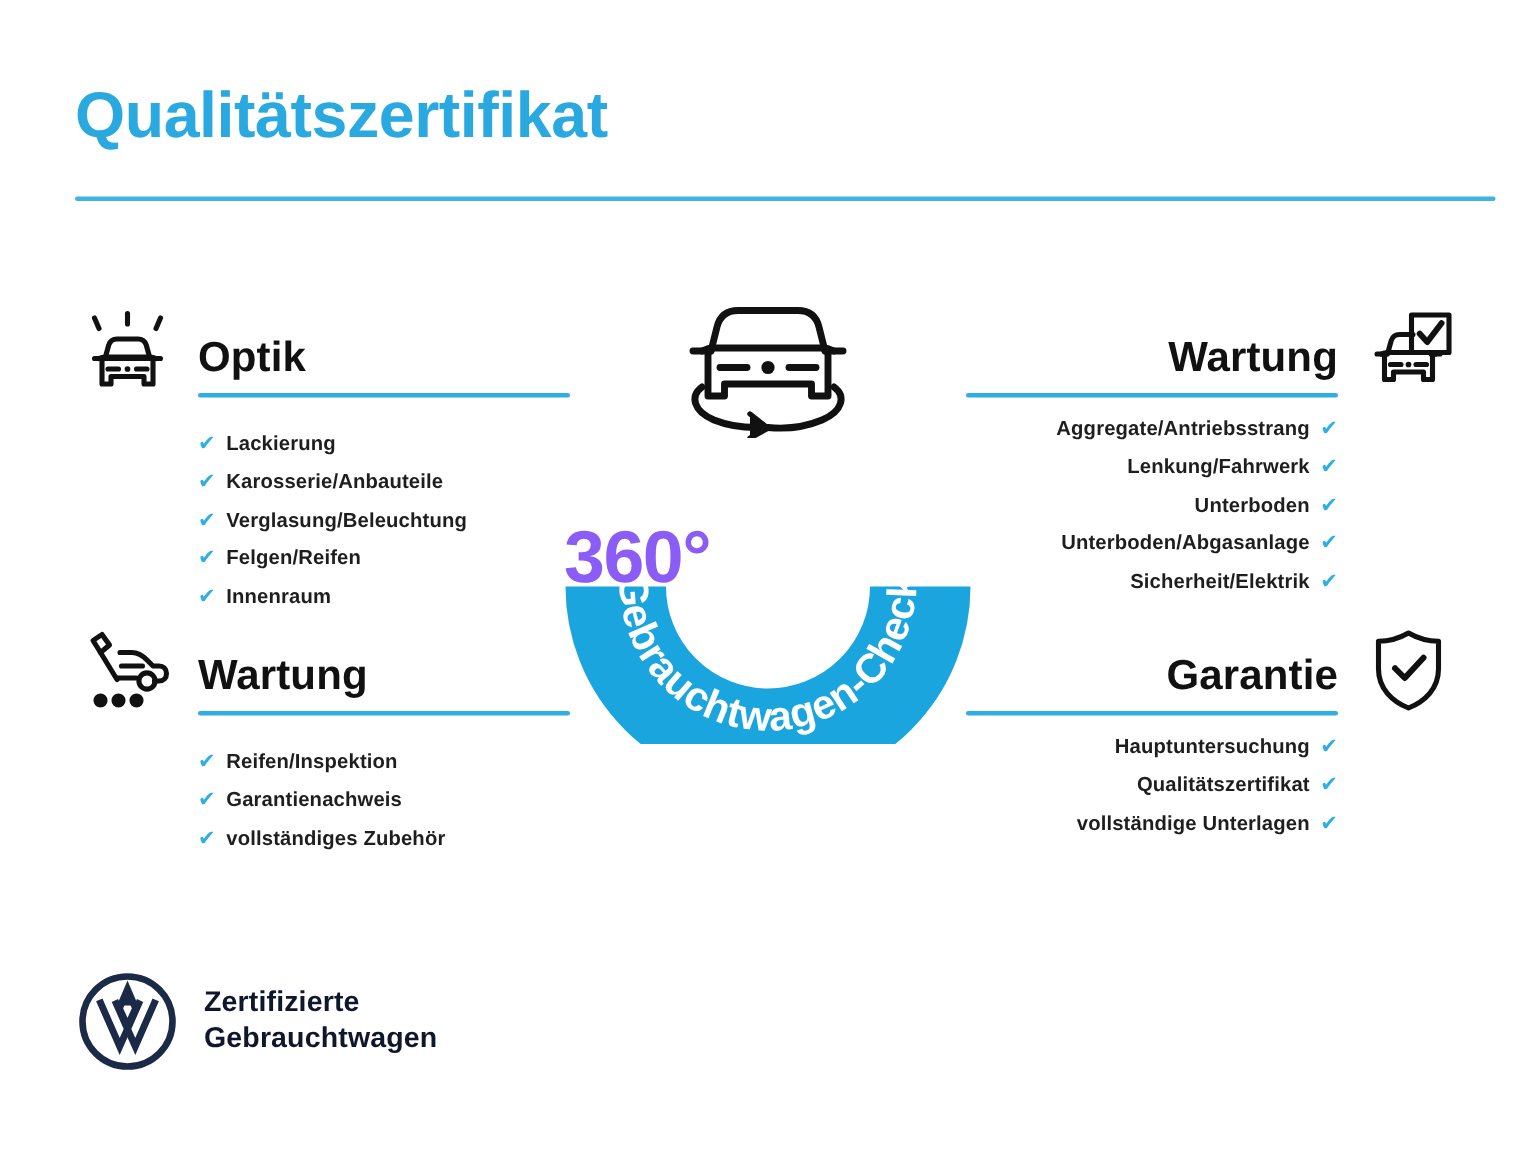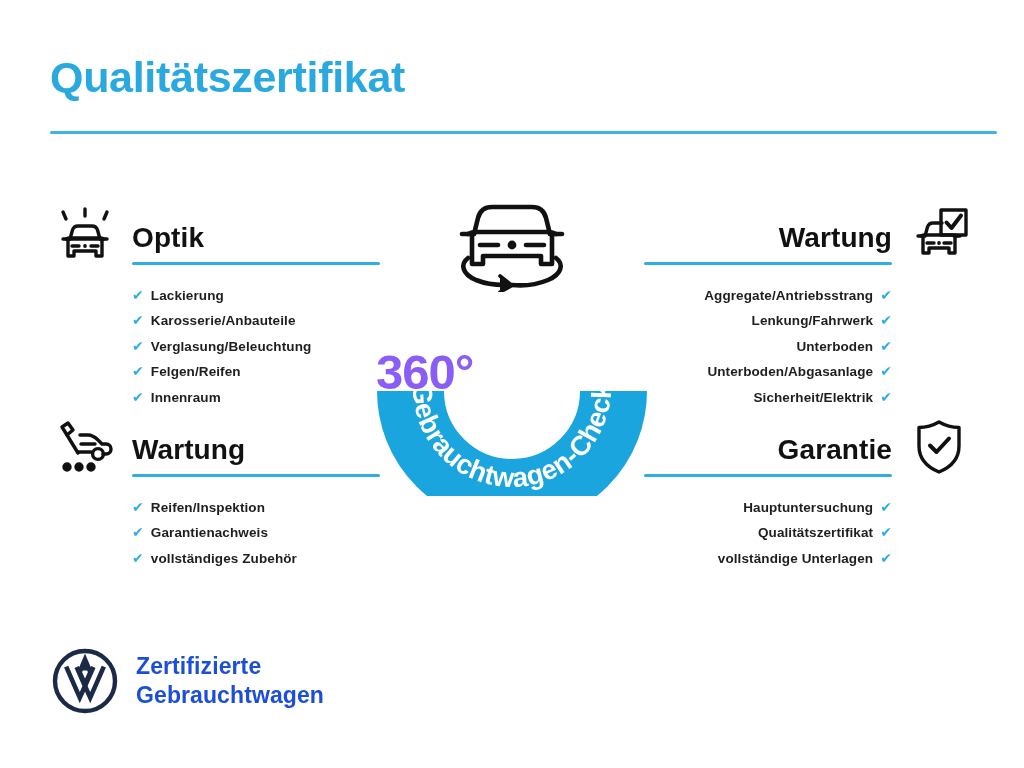--- a/index.html
+++ b/index.html
@@ -105,21 +105,21 @@
     letter-spacing: 0.1px;
   }
   ul.check-list li {
     display: flex;
     align-items: baseline;
     line-height: 1.0;
     padding: 5.5px 0;
     white-space: nowrap;
   }
   .left ul.check-list  { margin-left: 84px; margin-top: 10px; }
-  .right ul.check-list { margin-right: 84px; margin-top: 10px; justify-content: flex-end; }
+  .right ul.check-list { margin-right: 84px; justify-content: flex-end; }
   .right ul.check-list li { justify-content: flex-end; }
 
   .tick {
     color: #2FAEE2;
     font-size: 14px;
     font-weight: bold;
     line-height: 1;
   }
   .left .tick  { margin-right: 7px; }
   .right .tick { margin-left: 7px; }
@@ -162,23 +162,23 @@
   .vw-block {
     position: absolute;
     left: 52px;
     top: 648px;
     display: flex;
     align-items: center;
   }
   .vw-logo { width: 66px; height: 66px; flex: none; }
   .vw-text {
     margin-left: 18px;
-    font-size: 23px;
-    font-weight: bold;
-    color: #1d4ed8;
+    font-size: 19px;
+    font-weight: bold;
+    color: #0f172a;
     line-height: 1.28;
     letter-spacing: 0.1px;
   }
 </style>
 </head>
 <body>
 
 <div class="page">
 
   <div class="doc-title">Qualitätszertifikat</div>

